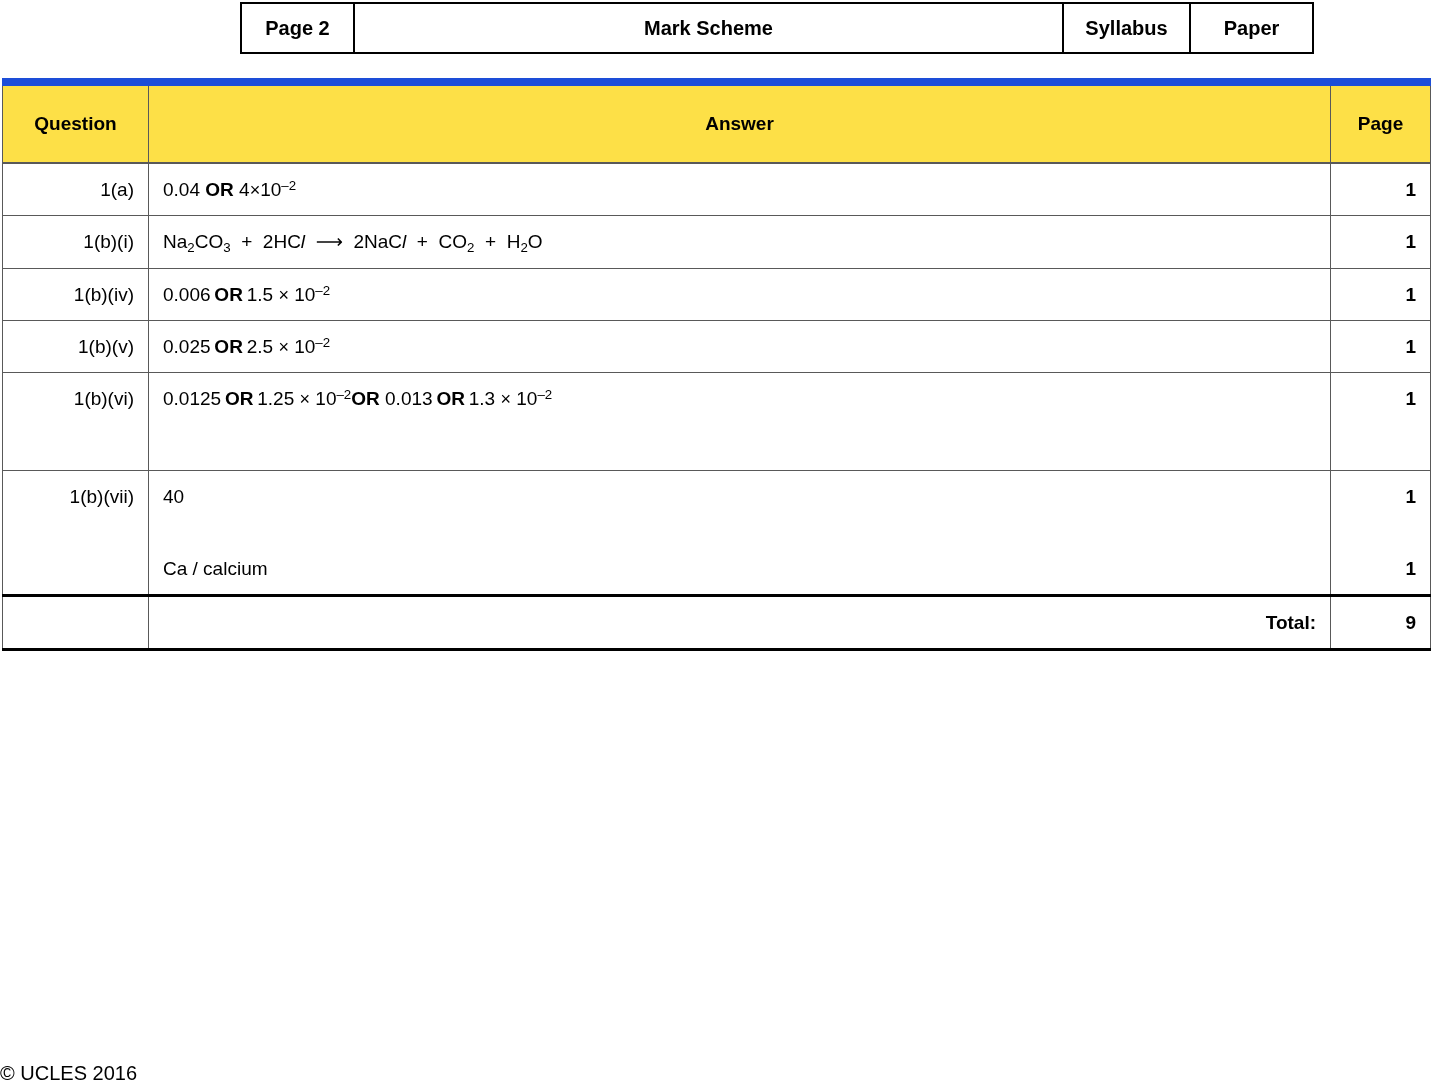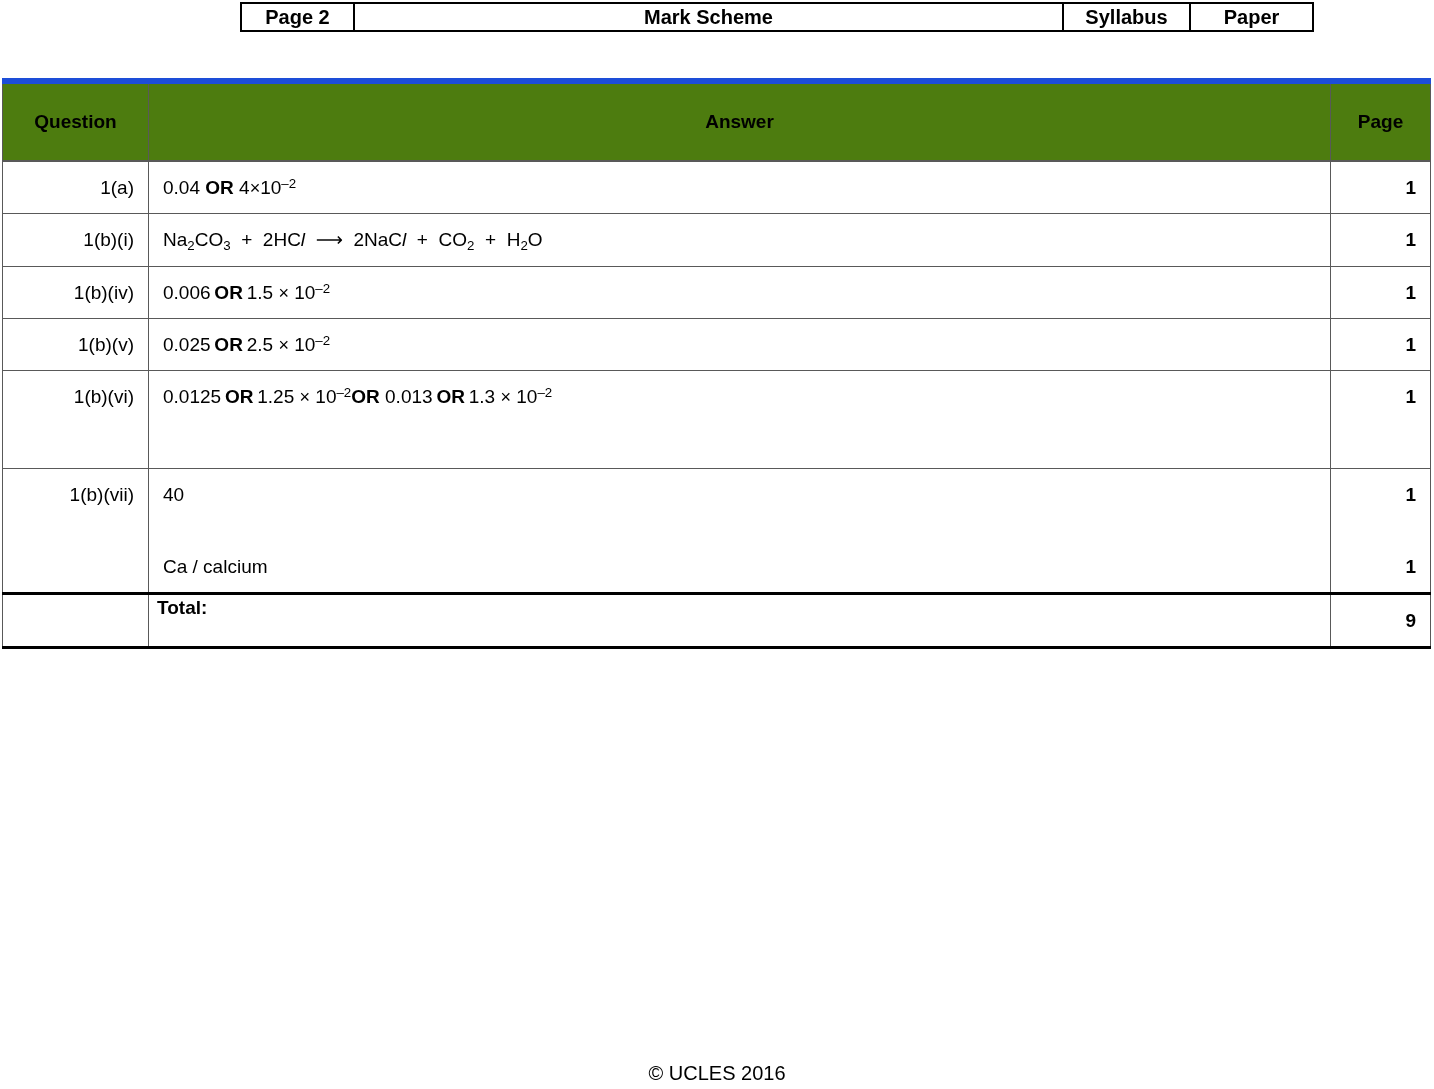--- a/index.html
+++ b/index.html
@@ -24,21 +24,21 @@
     width: 1034px;
     border-collapse: collapse;
     table-layout: fixed;
   }
   .page-header td {
     border: 2px solid #000000;
     font-size: 20px;
     font-weight: bold;
     text-align: center;
     height: 24px;
-    padding: 1px 4px;
+    padding: 12px 4px;
     line-height: 1.15;
     white-space: nowrap;
     overflow: hidden;
   }
   .ph-page  { width: 103px; }
   .ph-mid   { width: 699px; }
   .ph-syl   { width: 117px; }
   .ph-pap   { width: 113px; border-radius: 12px; }
 
   
@@ -50,22 +50,22 @@
     border-collapse: collapse;
     table-layout: fixed;
   }
   .ms-table th,
   .ms-table td {
     border: 1px solid #595959;
     vertical-align: top;
     padding: 0;
   }
   .ms-table thead th {
-    background: #4d7c0f;
-    border-top: 6px solid #1d4ed8;
+    background: #fde047;
+    border-top: 8px solid #1d4ed8;
     border-bottom: 2px solid #595959;
     font-size: 19px;
     font-weight: bold;
     text-align: center;
     height: 76px;
     vertical-align: middle;
   }
   .col-q     { width: 146px; }
   .col-a     { width: 1182px; }
   .col-m     { width: 100px; }
@@ -82,22 +82,23 @@
   td.a-cell {
     text-align: left;
     padding: 13px 12px 12px 14px;
   }
   td.m-cell {
     text-align: right;
     font-weight: bold;
     padding: 13px 14px 12px 8px;
   }
   td.total-label {
-    font-weight: bold;
-    padding: 0 14px 12px 8px;
+    text-align: right;
+    font-weight: bold;
+    padding: 13px 14px 12px 8px;
   }
   .ms-table tr.row-tall td { height: 72px; }
   .ms-table tr.row-vii td  { height: 88px; }
   .ms-table tr.row-total td {
     border-top: 3px solid #000000;
     border-bottom: 3px solid #000000;
     height: 26px;
   }
   .ms-table tr.row-total td.q-cell { }
 
@@ -110,21 +111,21 @@
   .it { font-style: italic; }
   .nb { white-space: nowrap; }
   .times { font-size: 0.95em; }
 
   
   .footer {
     position: absolute;
     left: 0;
     top: 1062px;
     width: 1434px;
-    text-align: center;
+    text-align: left;
     font-size: 20px;
   }
 </style>
 </head>
 <body>
 
 <table class="page-header">
   <tbody>
       <tr>
     <td class="ph-page">Page 2</td>

